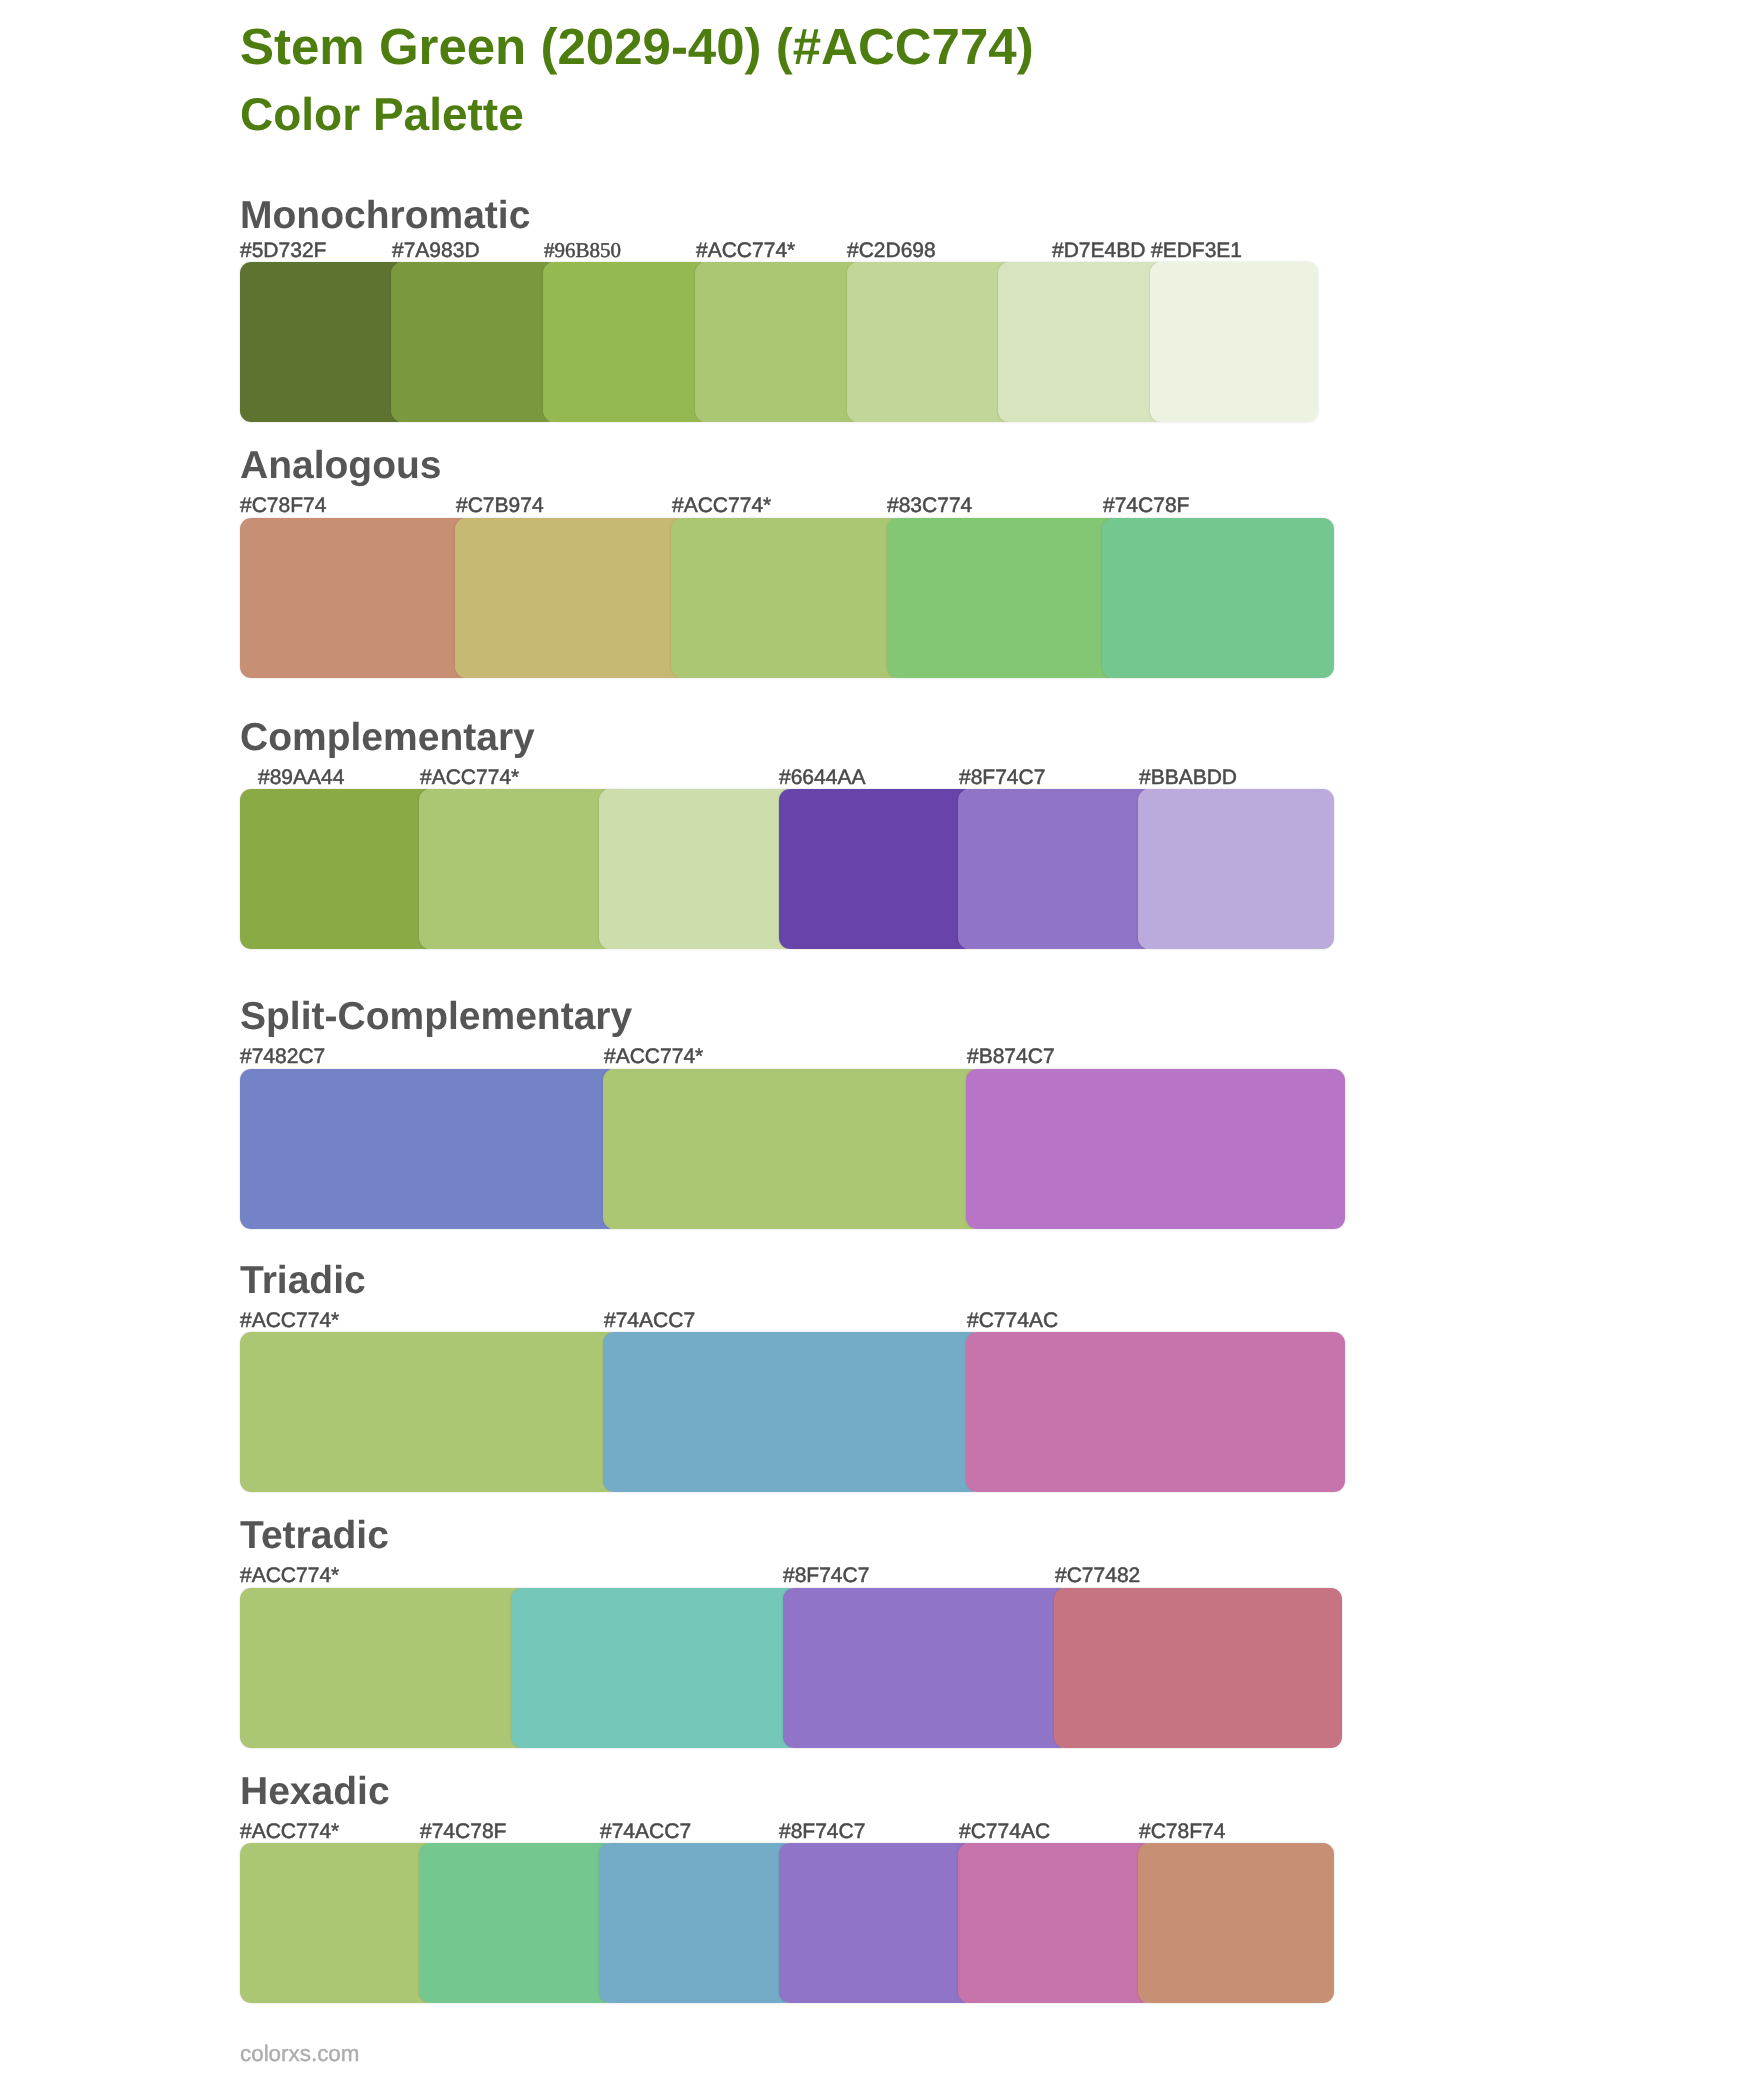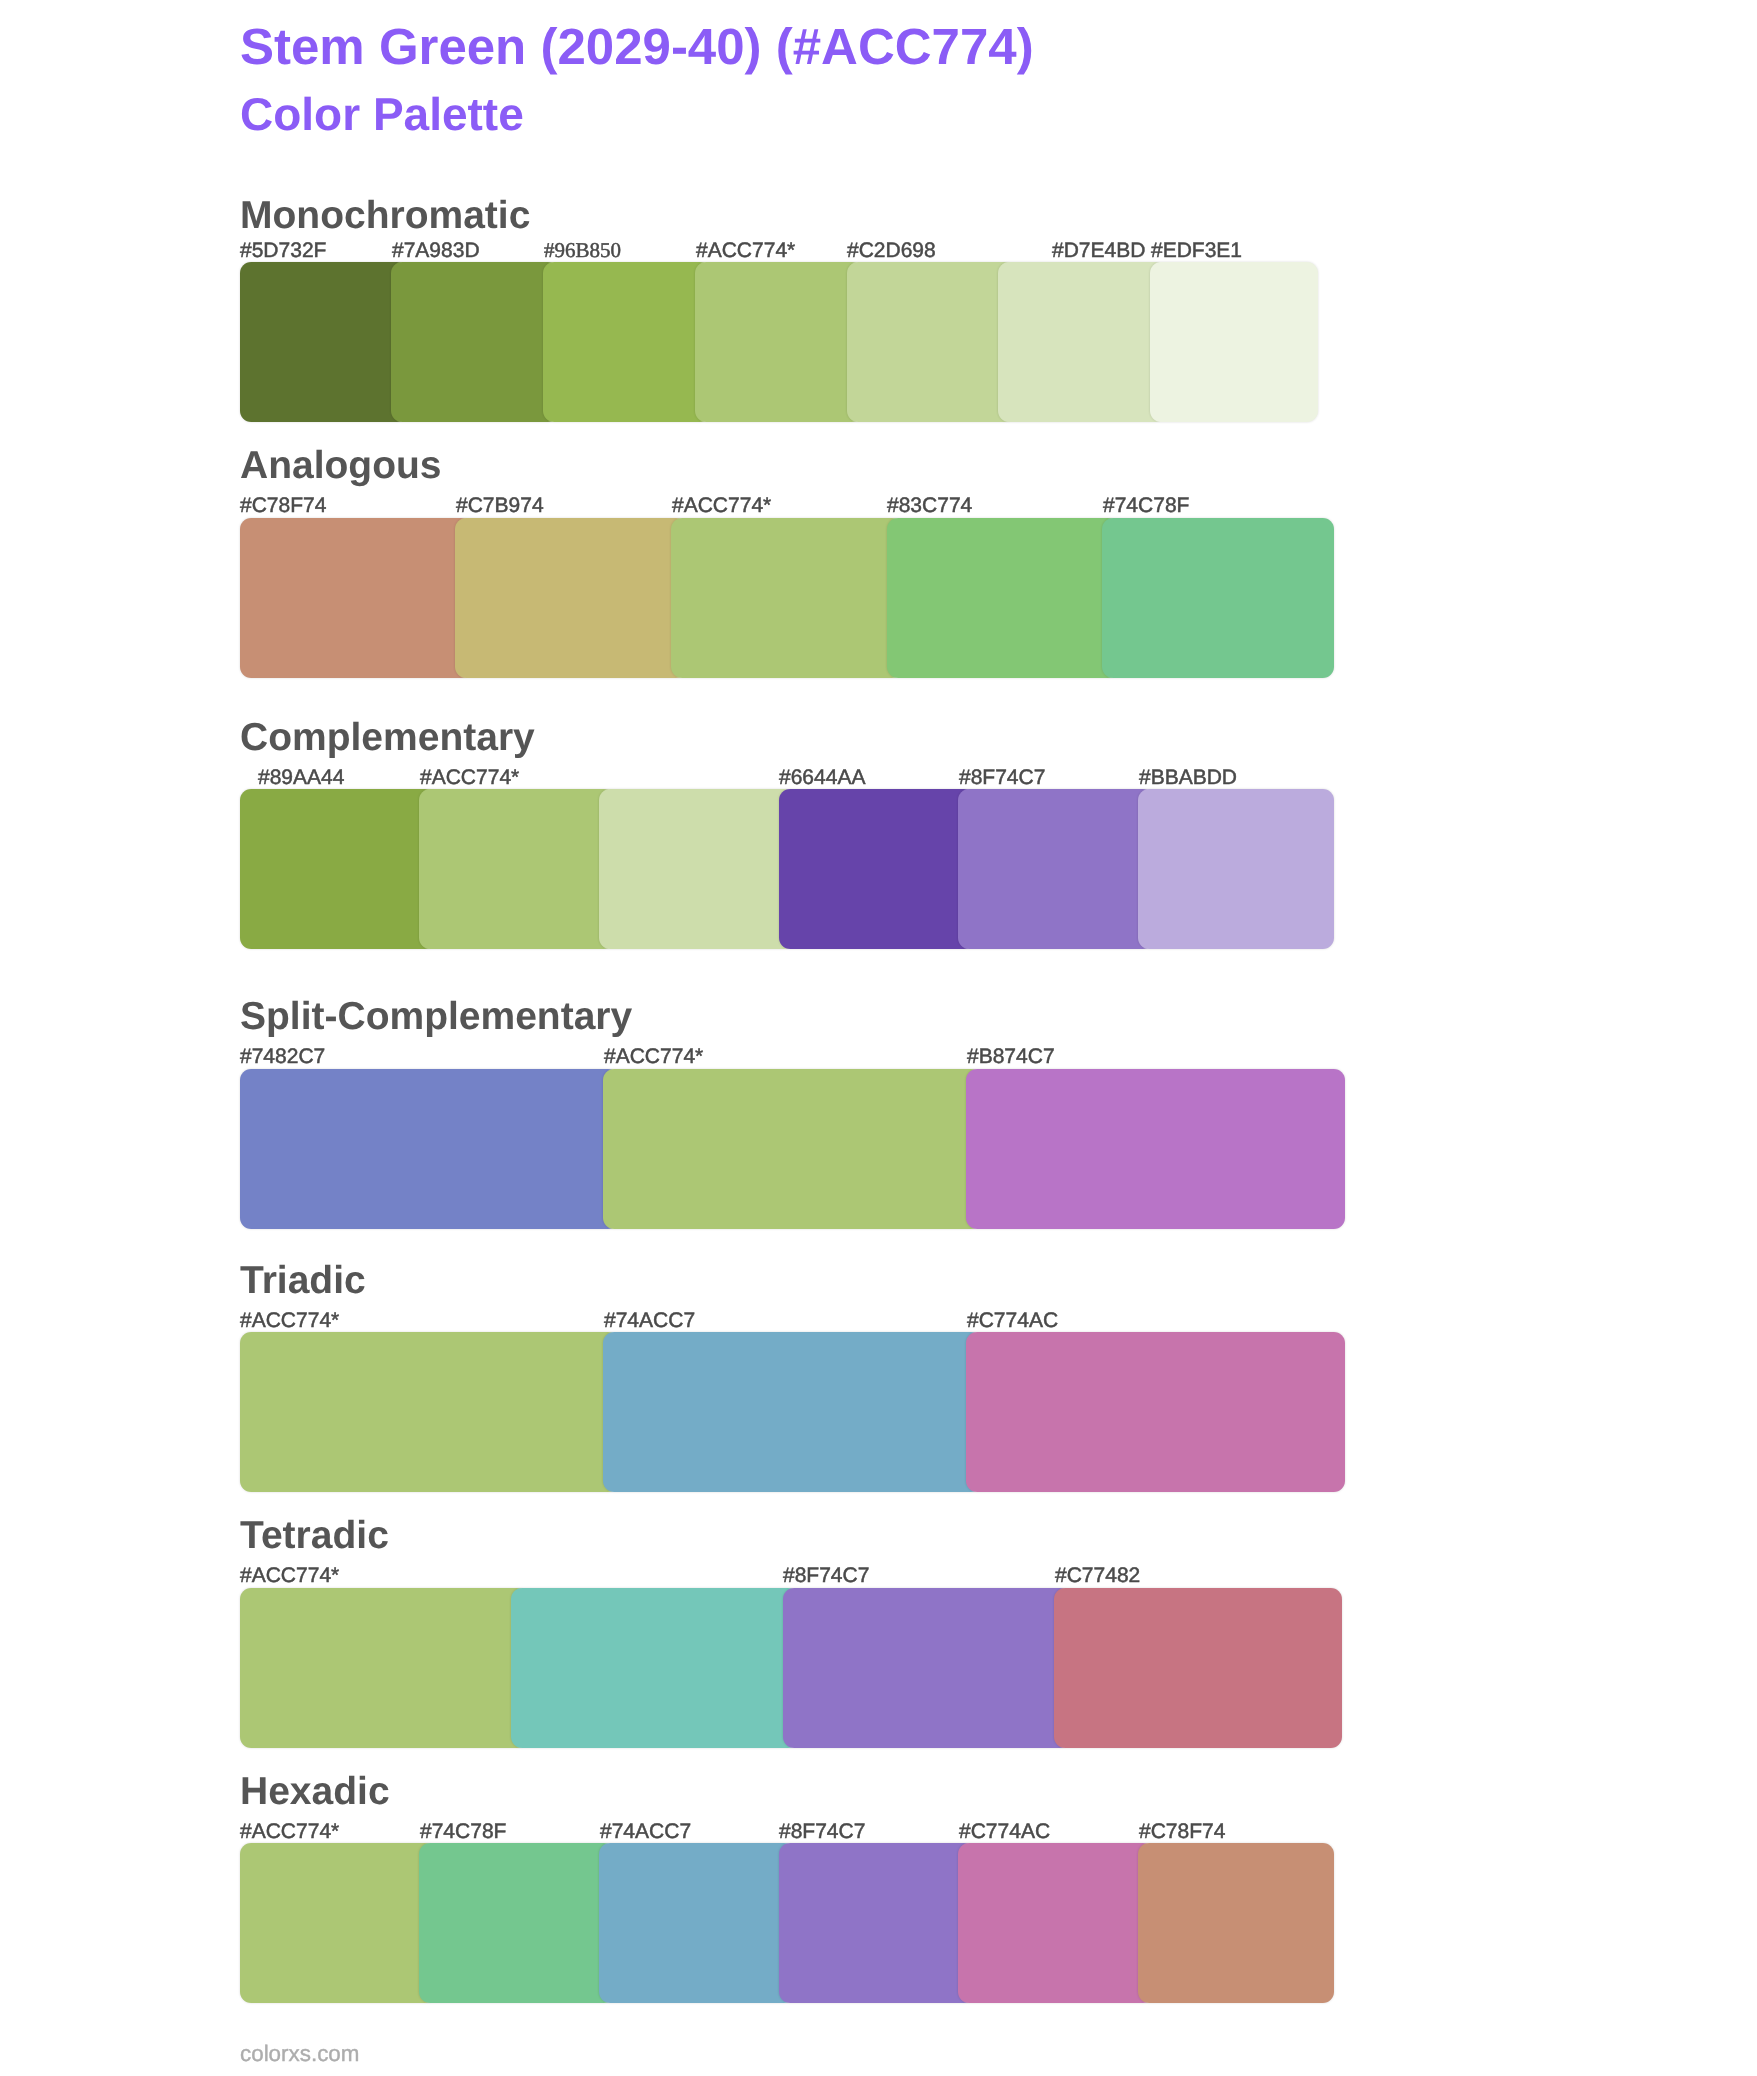--- a/index.html
+++ b/index.html
@@ -17,21 +17,21 @@
     text-rendering: geometricPrecision;
   }
   .page { position: relative; width: 1757px; height: 2077px; background:#fff; }
   
   .title, .subtitle, .section-title, .hex, .footer { will-change: opacity; opacity: 0.999; }
 
   .title, .subtitle {
     position: absolute;
     left: 240px;
     font-weight: bold;
-    color: #8b5cf6;
+    color: #4d7c0f;
     white-space: nowrap;
     line-height: 1;
     letter-spacing: 0px;
   }
   .title    { font-size: 51px; top: 21px; }
   .subtitle { font-size: 46px; top: 91px; }
 
   .section-title {
     position: absolute;
     left: 240px;

